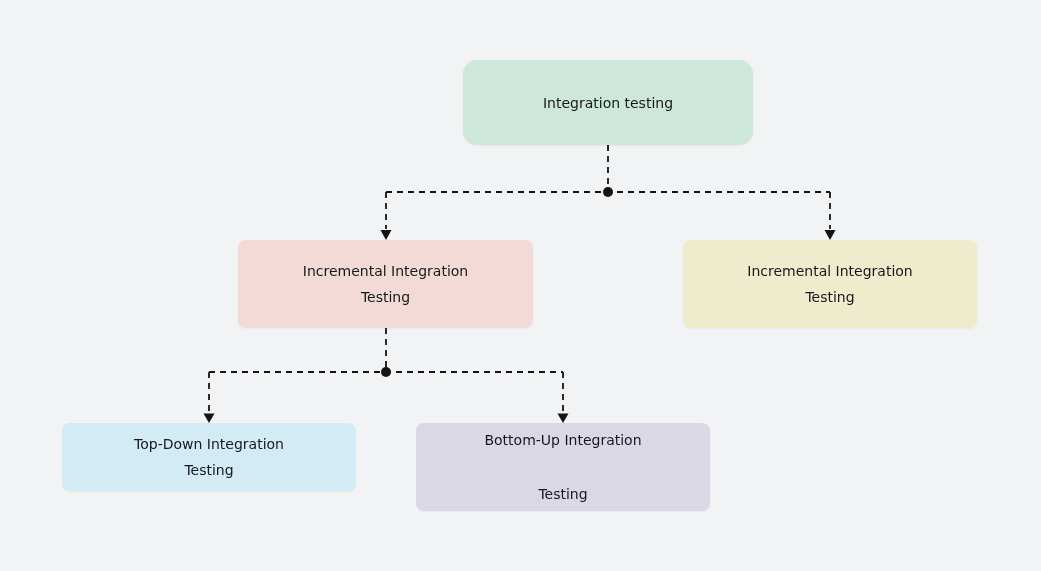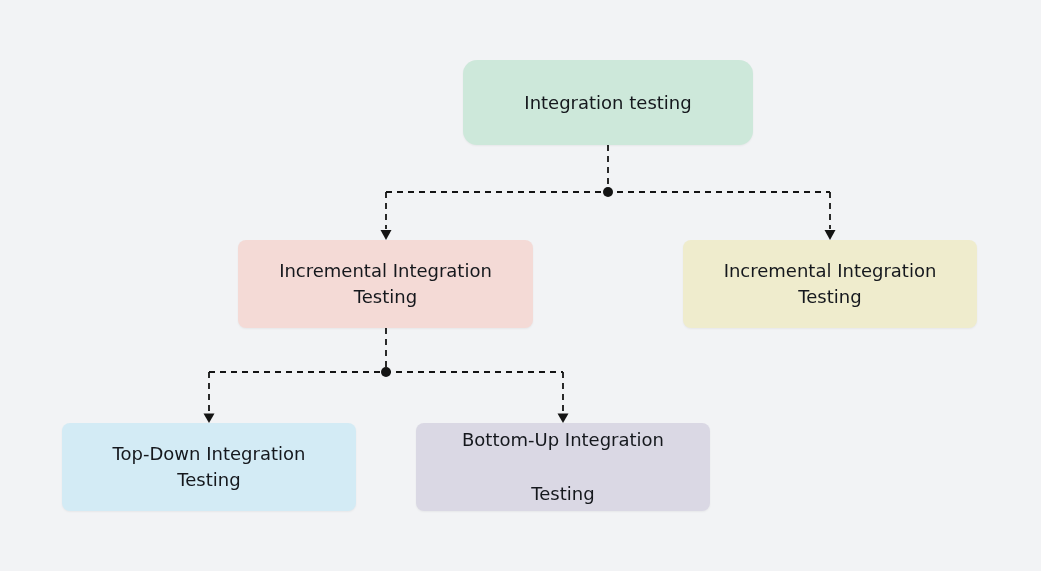--- a/index.html
+++ b/index.html
@@ -35,32 +35,32 @@
   .connectors .arrow { fill: var(--line); stroke: none; }
   .connectors .junction { fill: var(--line); stroke: none; }
   .node {
     position: absolute;
     display: flex;
     flex-direction: column;
     align-items: center;
     justify-content: center;
     text-align: center;
     color: var(--text);
-    font-size: 18px;
+    font-size: 14px;
     line-height: 26px;
     font-weight: 500;
     border-radius: 8px;
     box-shadow: 0 1px 2px rgba(0,0,0,0.05);
     cursor: default;
   }
   .node .l { display: block; max-width: 260px; }
   .node-root        { left: 463px; top: 60px;  width: 290px; height: 85px; border-radius: 14px; }
   .node-inc-left    { left: 238px; top: 240px; width: 295px; height: 88px; }
   .node-inc-right   { left: 683px; top: 240px; width: 294px; height: 88px; }
-  .node-top-down    { left: 62px;  top: 423px; width: 294px; height: 88px; align-items: center; }
+  .node-top-down    { left: 62px;  top: 423px; width: 294px; height: 68px; align-items: center; }
   .node-bottom-up   { left: 416px; top: 423px; width: 294px; height: 88px; }
 </style>
 </head>
 <body>
 
 <div class="stage">
 
   <svg class="connectors" width="1041" height="571" viewBox="0 0 1041 571" xmlns="http://www.w3.org/2000/svg">
 
     <path class="dash" d="M608 145 L608 189"></path>

